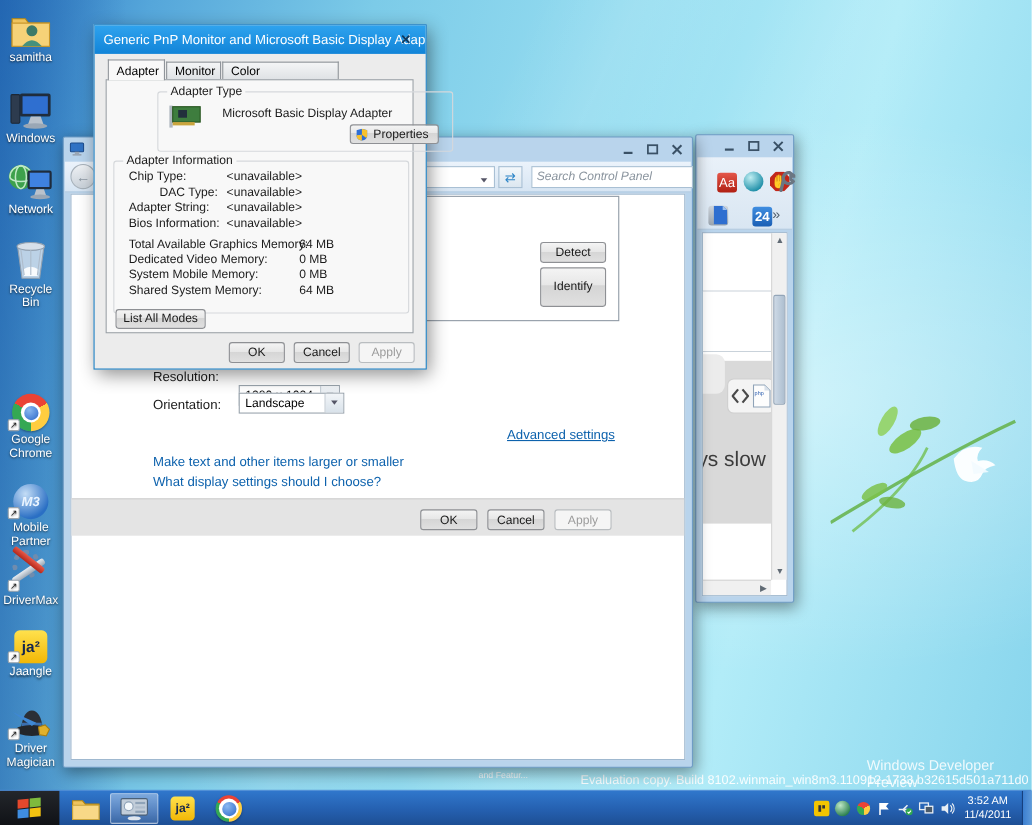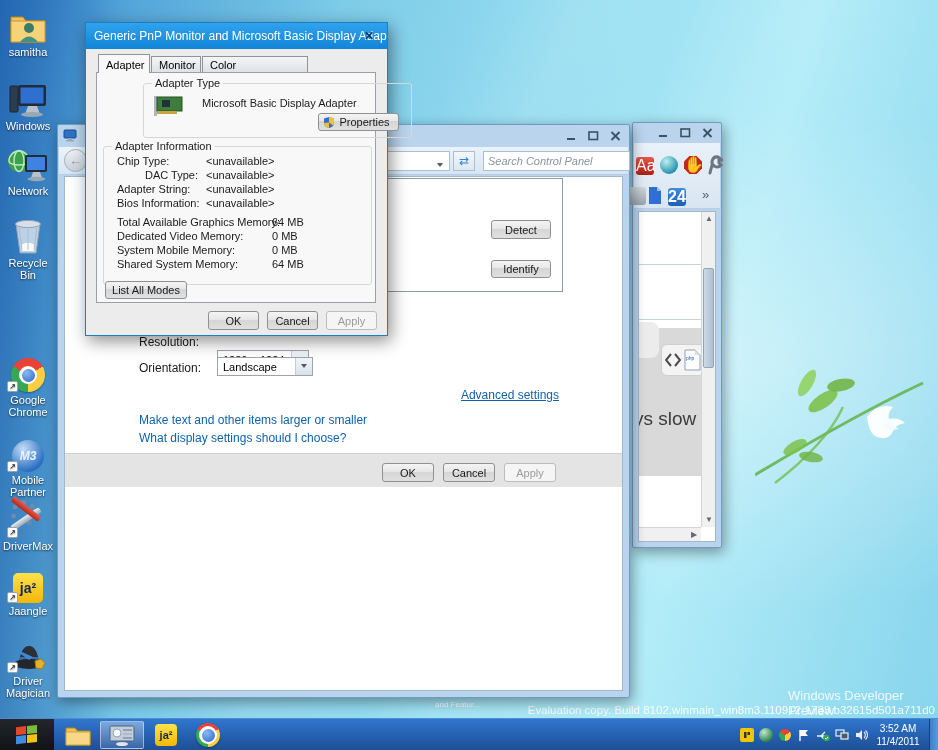--- a/index.html
+++ b/index.html
@@ -60,21 +60,21 @@
   .tab { position:absolute; top:33px; height:16px; background:linear-gradient(#f4f5f6,#dfe2e5); border:1px solid #8f949a; border-bottom:none; font-size:11px; line-height:16px; padding:0 7px; z-index:1; cursor:pointer; }
   .tab.active { top:31px; height:19px; background:#f8f8f8; line-height:20px; z-index:3; }
   .tabpage { position:absolute; left:10px; right:11px; top:49px; height:231px; background:#f8f8f8; border:1px solid #9aa0a6; z-index:2; }
   .group { position:absolute; border:1px solid #d5d8db; border-radius:3px; }
   .glabel { position:absolute; top:-7px; left:8px; background:#f8f8f8; padding:0 3px; font-size:11px; color:#1a1a1a; }
   .irow-label { position:absolute; left:13px; font-size:11px; color:#1a1a1a; }
   .irow-value { position:absolute; font-size:11px; color:#1a1a1a; }
 
   
   .tb3 { position:absolute; left:1px; right:1px; top:20px; height:66px; background:linear-gradient(#e9f1f9,#d9e6f2); border-bottom:1px solid #b8cee2; }
-  .miniicon { position:absolute; width:18px; height:18px; border-radius:3px; text-align:center; font-size:16px; line-height:18px; color:#fff; cursor:pointer; }
+  .miniicon { position:absolute; width:18px; height:18px; border-radius:3px; text-align:center; font-size:12px; line-height:18px; color:#fff; cursor:pointer;margin-left:16px; }
   .content3 { position:absolute; left:5px; right:5px; top:88px; bottom:5px; background:#fff; border:1px solid #9fb8cf; }
   .vscroll { position:absolute; right:0; top:0; bottom:14px; width:14px; background:#f0f0f0; border-left:1px solid #d5d5d5; }
   .hscroll { position:absolute; left:0; right:14px; bottom:0; height:14px; background:#f0f0f0; border-top:1px solid #d5d5d5; }
   .scrbtn { position:absolute; width:14px; height:14px; font-size:8px; color:#606a74; text-align:center; line-height:14px; }
   .thumb { position:absolute; left:1px; width:11px; background:linear-gradient(90deg,#cdd9e6,#aebfd0); border:1px solid #93a5b8; border-radius:2px; }
 
   
   .taskbar { position:absolute; left:0; right:0; bottom:0; height:32px; background:linear-gradient(#3077cc,#245ead 60%,#1d4f94); border-top:1px solid #4d8ad4; z-index:50; }
   .startbtn { position:absolute; left:0; top:0; width:54px; height:31px; background:linear-gradient(#23262b,#101216); display:flex; align-items:center; justify-content:center; cursor:pointer; }
   .flag { width:22px; height:18px; display:grid; grid-template-columns:10px 10px; grid-template-rows:8px 8px; gap:1px; transform:skewY(-6deg); }
@@ -302,21 +302,21 @@
         <input type="text" placeholder="Search Control Panel" style="">
         <svg width="13" height="13" viewBox="0 0 13 13" style="margin-right:4px;">
           <circle cx="5" cy="5" r="3.4" fill="none" stroke="#3a77b5" stroke-width="1.4"></circle>
           <path d="M8 8 L11.5 11.5" stroke="#3a77b5" stroke-width="1.6"></path>
         </svg>
       </div>
     </div>
     <div class="content1">
       <div class="previewbox">
         <button class="btn" style="position:absolute;right:11px;top:41px;width:60px;height:19px;">Detect</button>
-        <button class="btn" style="position:absolute;right:11px;top:64px;width:60px;height:18px;margin-top:17px;">Identify</button>
+        <button class="btn" style="position:absolute;right:11px;top:64px;width:60px;height:36px;">Identify</button>
       </div>
 
       <span class="flabel" style="left:74px;top:158px;">Resolution:</span>
       <div class="combo" style="left:152px;top:154px;width:92px;margin-top:19px;">
         <span class="val">1280 × 1024</span>
         <span class="cbtn">
             <span class="tri-down"></span>
           </span>
       </div>
 

